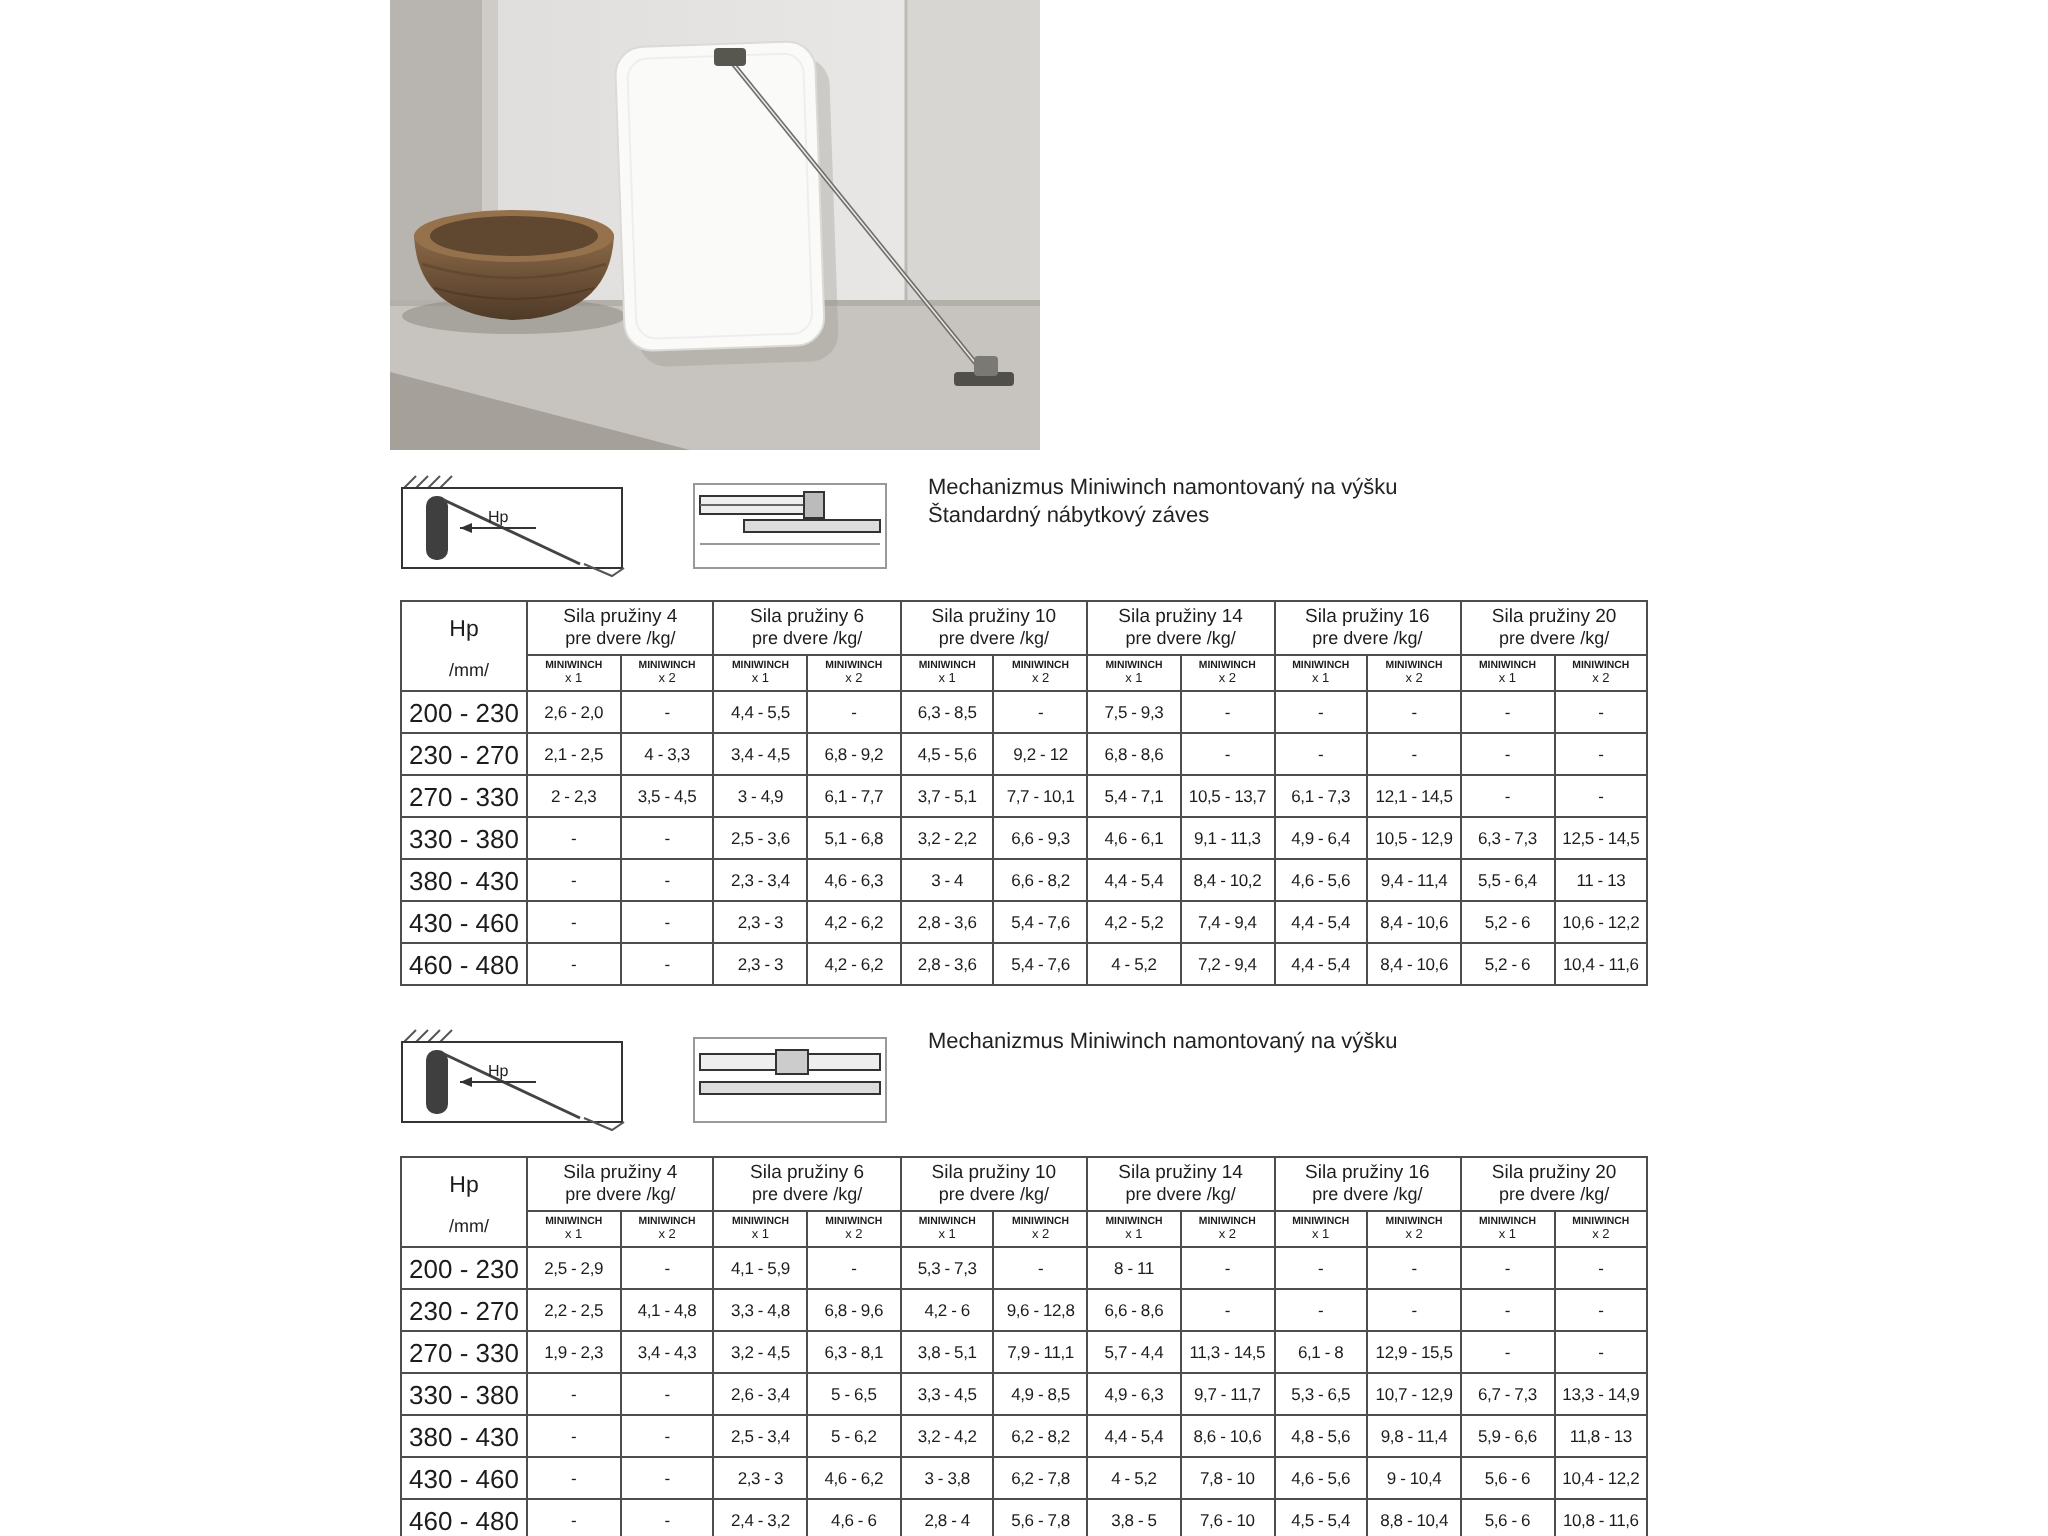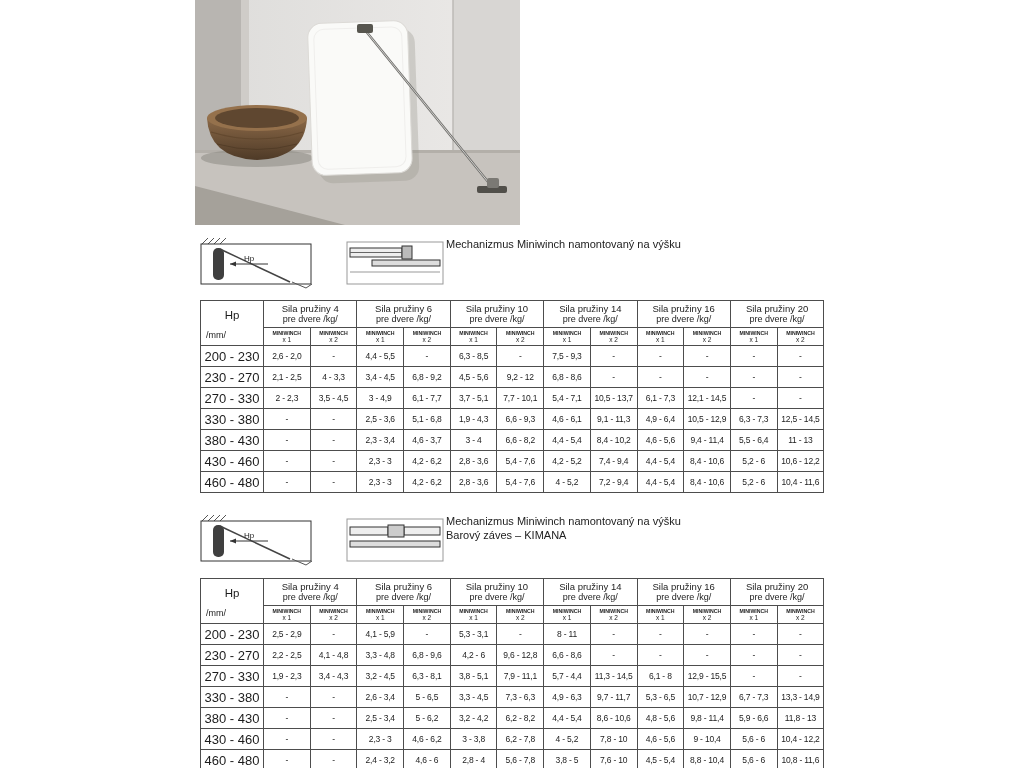--- a/index.html
+++ b/index.html
@@ -4,30 +4,30 @@
 <style>
   html,body{margin:0;padding:0}
   body{width:1024px;height:768px;background:#ffffff;font-family:"Liberation Sans",sans-serif;color:#1c1c1c;overflow:hidden}
   .page{position:relative;width:1024px;height:768px;background:#fff}
 
   .photo{position:absolute;left:195px;top:0;width:325px;height:225px;display:block}
 
   .diagrow{position:absolute;left:200px;display:flex;align-items:flex-start}
   .diag{display:block}
   .diag + .diag{margin-left:26px}
-  .caption{font-size:11px;line-height:14px;padding-top:1px;color:#222}
+  .caption{margin-left:18px;font-size:11px;line-height:14px;padding-top:1px;color:#222}
 
   .spec-table{position:absolute;left:200px;width:623px;border-collapse:collapse;table-layout:fixed;background:#fff}
   .spec-table th,.spec-table td{border:1px solid #4d4d4d;text-align:center;vertical-align:middle;font-weight:normal;padding:0;overflow:hidden;white-space:nowrap}
   .col-hp{width:63px}
   .col-data{width:46.7px}
   .group-th div:first-child{font-size:9.5px;line-height:11px;padding-top:2px}
   .group-th div:last-child{font-size:9px;line-height:11px;padding-bottom:2px}
   .hp-label{font-size:11.5px;line-height:12px;margin-top:3px}
-  .hp-unit{font-size:9px;text-align:left;padding-left:5px;margin-top:9px;line-height:10px}
+  .hp-unit{font-size:9px;text-align:center;padding-left:5px;margin-top:9px;line-height:10px}
   .sub-th div:first-child{font-size:5.2px;line-height:6px;padding-top:2px;font-weight:bold}
   .sub-th div:last-child{font-size:6.5px;line-height:8px;padding-bottom:1px}
   .hp-cell{font-size:13px;height:20px}
   .val-cell{font-size:8.5px;letter-spacing:-0.2px;height:20px}
 </style>
 </head>
 <body>
 
 <div class="page">
 
@@ -91,20 +91,21 @@
     <svg class="diag" width="100" height="56" viewBox="0 0 100 56">
       <rect x="1" y="6" width="96" height="42" fill="#fff" stroke="#999"></rect>
       <rect x="4" y="12" width="52" height="9" fill="#eee" stroke="#333"></rect>
       <line x1="4" y1="16.5" x2="56" y2="16.5" stroke="#666"></line>
       <rect x="56" y="10" width="10" height="13" fill="#bbb" stroke="#333"></rect>
       <rect x="26" y="24" width="68" height="6" fill="#ddd" stroke="#333"></rect>
       <line x1="4" y1="36" x2="94" y2="36" stroke="#999"></line>
     </svg>
     <div class="caption">
       <div>Mechanizmus Miniwinch namontovaný na výšku</div>
+      <div>Štandardný nábytkový záves</div>
     </div>
   </div>
 
   <table class="spec-table" style="top:300px">
       <colgroup>
         <col class="col-hp">
         <col class="col-data">
         <col class="col-data">
         <col class="col-data">
         <col class="col-data">
@@ -244,35 +245,35 @@
           <td class="val-cell">12,1 - 14,5</td>
           <td class="val-cell">-</td>
           <td class="val-cell">-</td>
         </tr>
         <tr>
           <td class="hp-cell">330 - 380</td>
           <td class="val-cell">-</td>
           <td class="val-cell">-</td>
           <td class="val-cell">2,5 - 3,6</td>
           <td class="val-cell">5,1 - 6,8</td>
-          <td class="val-cell">1,9 - 4,3</td>
+          <td class="val-cell">3,2 - 2,2</td>
           <td class="val-cell">6,6 - 9,3</td>
           <td class="val-cell">4,6 - 6,1</td>
           <td class="val-cell">9,1 - 11,3</td>
           <td class="val-cell">4,9 - 6,4</td>
           <td class="val-cell">10,5 - 12,9</td>
           <td class="val-cell">6,3 - 7,3</td>
           <td class="val-cell">12,5 - 14,5</td>
         </tr>
         <tr>
           <td class="hp-cell">380 - 430</td>
           <td class="val-cell">-</td>
           <td class="val-cell">-</td>
           <td class="val-cell">2,3 - 3,4</td>
-          <td class="val-cell">4,6 - 3,7</td>
+          <td class="val-cell">4,6 - 6,3</td>
           <td class="val-cell">3 - 4</td>
           <td class="val-cell">6,6 - 8,2</td>
           <td class="val-cell">4,4 - 5,4</td>
           <td class="val-cell">8,4 - 10,2</td>
           <td class="val-cell">4,6 - 5,6</td>
           <td class="val-cell">9,4 - 11,4</td>
           <td class="val-cell">5,5 - 6,4</td>
           <td class="val-cell">11 - 13</td>
         </tr>
         <tr>
@@ -326,21 +327,20 @@
     </svg>
     <svg class="diag" width="100" height="56" viewBox="0 0 100 56">
       <rect x="1" y="6" width="96" height="42" fill="#fff" stroke="#999"></rect>
       <rect x="4" y="14" width="38" height="8" fill="#eee" stroke="#333"></rect>
       <rect x="58" y="14" width="36" height="8" fill="#eee" stroke="#333"></rect>
       <rect x="42" y="12" width="16" height="12" fill="#ccc" stroke="#333"></rect>
       <rect x="4" y="28" width="90" height="6" fill="#ddd" stroke="#333"></rect>
     </svg>
     <div class="caption">
       <div>Mechanizmus Miniwinch namontovaný na výšku</div>
-      <div>Barový záves – KIMANA</div>
     </div>
   </div>
 
   <table class="spec-table" style="top:578px">
       <colgroup>
         <col class="col-hp">
         <col class="col-data">
         <col class="col-data">
         <col class="col-data">
         <col class="col-data">
@@ -435,21 +435,21 @@
           </th>
         </tr>
       </thead>
       <tbody>
         <tr>
           <td class="hp-cell">200 - 230</td>
           <td class="val-cell">2,5 - 2,9</td>
           <td class="val-cell">-</td>
           <td class="val-cell">4,1 - 5,9</td>
           <td class="val-cell">-</td>
-          <td class="val-cell">5,3 - 3,1</td>
+          <td class="val-cell">5,3 - 7,3</td>
           <td class="val-cell">-</td>
           <td class="val-cell">8 - 11</td>
           <td class="val-cell">-</td>
           <td class="val-cell">-</td>
           <td class="val-cell">-</td>
           <td class="val-cell">-</td>
           <td class="val-cell">-</td>
         </tr>
         <tr>
           <td class="hp-cell">230 - 270</td>
@@ -481,21 +481,21 @@
           <td class="val-cell">-</td>
           <td class="val-cell">-</td>
         </tr>
         <tr>
           <td class="hp-cell">330 - 380</td>
           <td class="val-cell">-</td>
           <td class="val-cell">-</td>
           <td class="val-cell">2,6 - 3,4</td>
           <td class="val-cell">5 - 6,5</td>
           <td class="val-cell">3,3 - 4,5</td>
-          <td class="val-cell">7,3 - 6,3</td>
+          <td class="val-cell">4,9 - 8,5</td>
           <td class="val-cell">4,9 - 6,3</td>
           <td class="val-cell">9,7 - 11,7</td>
           <td class="val-cell">5,3 - 6,5</td>
           <td class="val-cell">10,7 - 12,9</td>
           <td class="val-cell">6,7 - 7,3</td>
           <td class="val-cell">13,3 - 14,9</td>
         </tr>
         <tr>
           <td class="hp-cell">380 - 430</td>
           <td class="val-cell">-</td>

